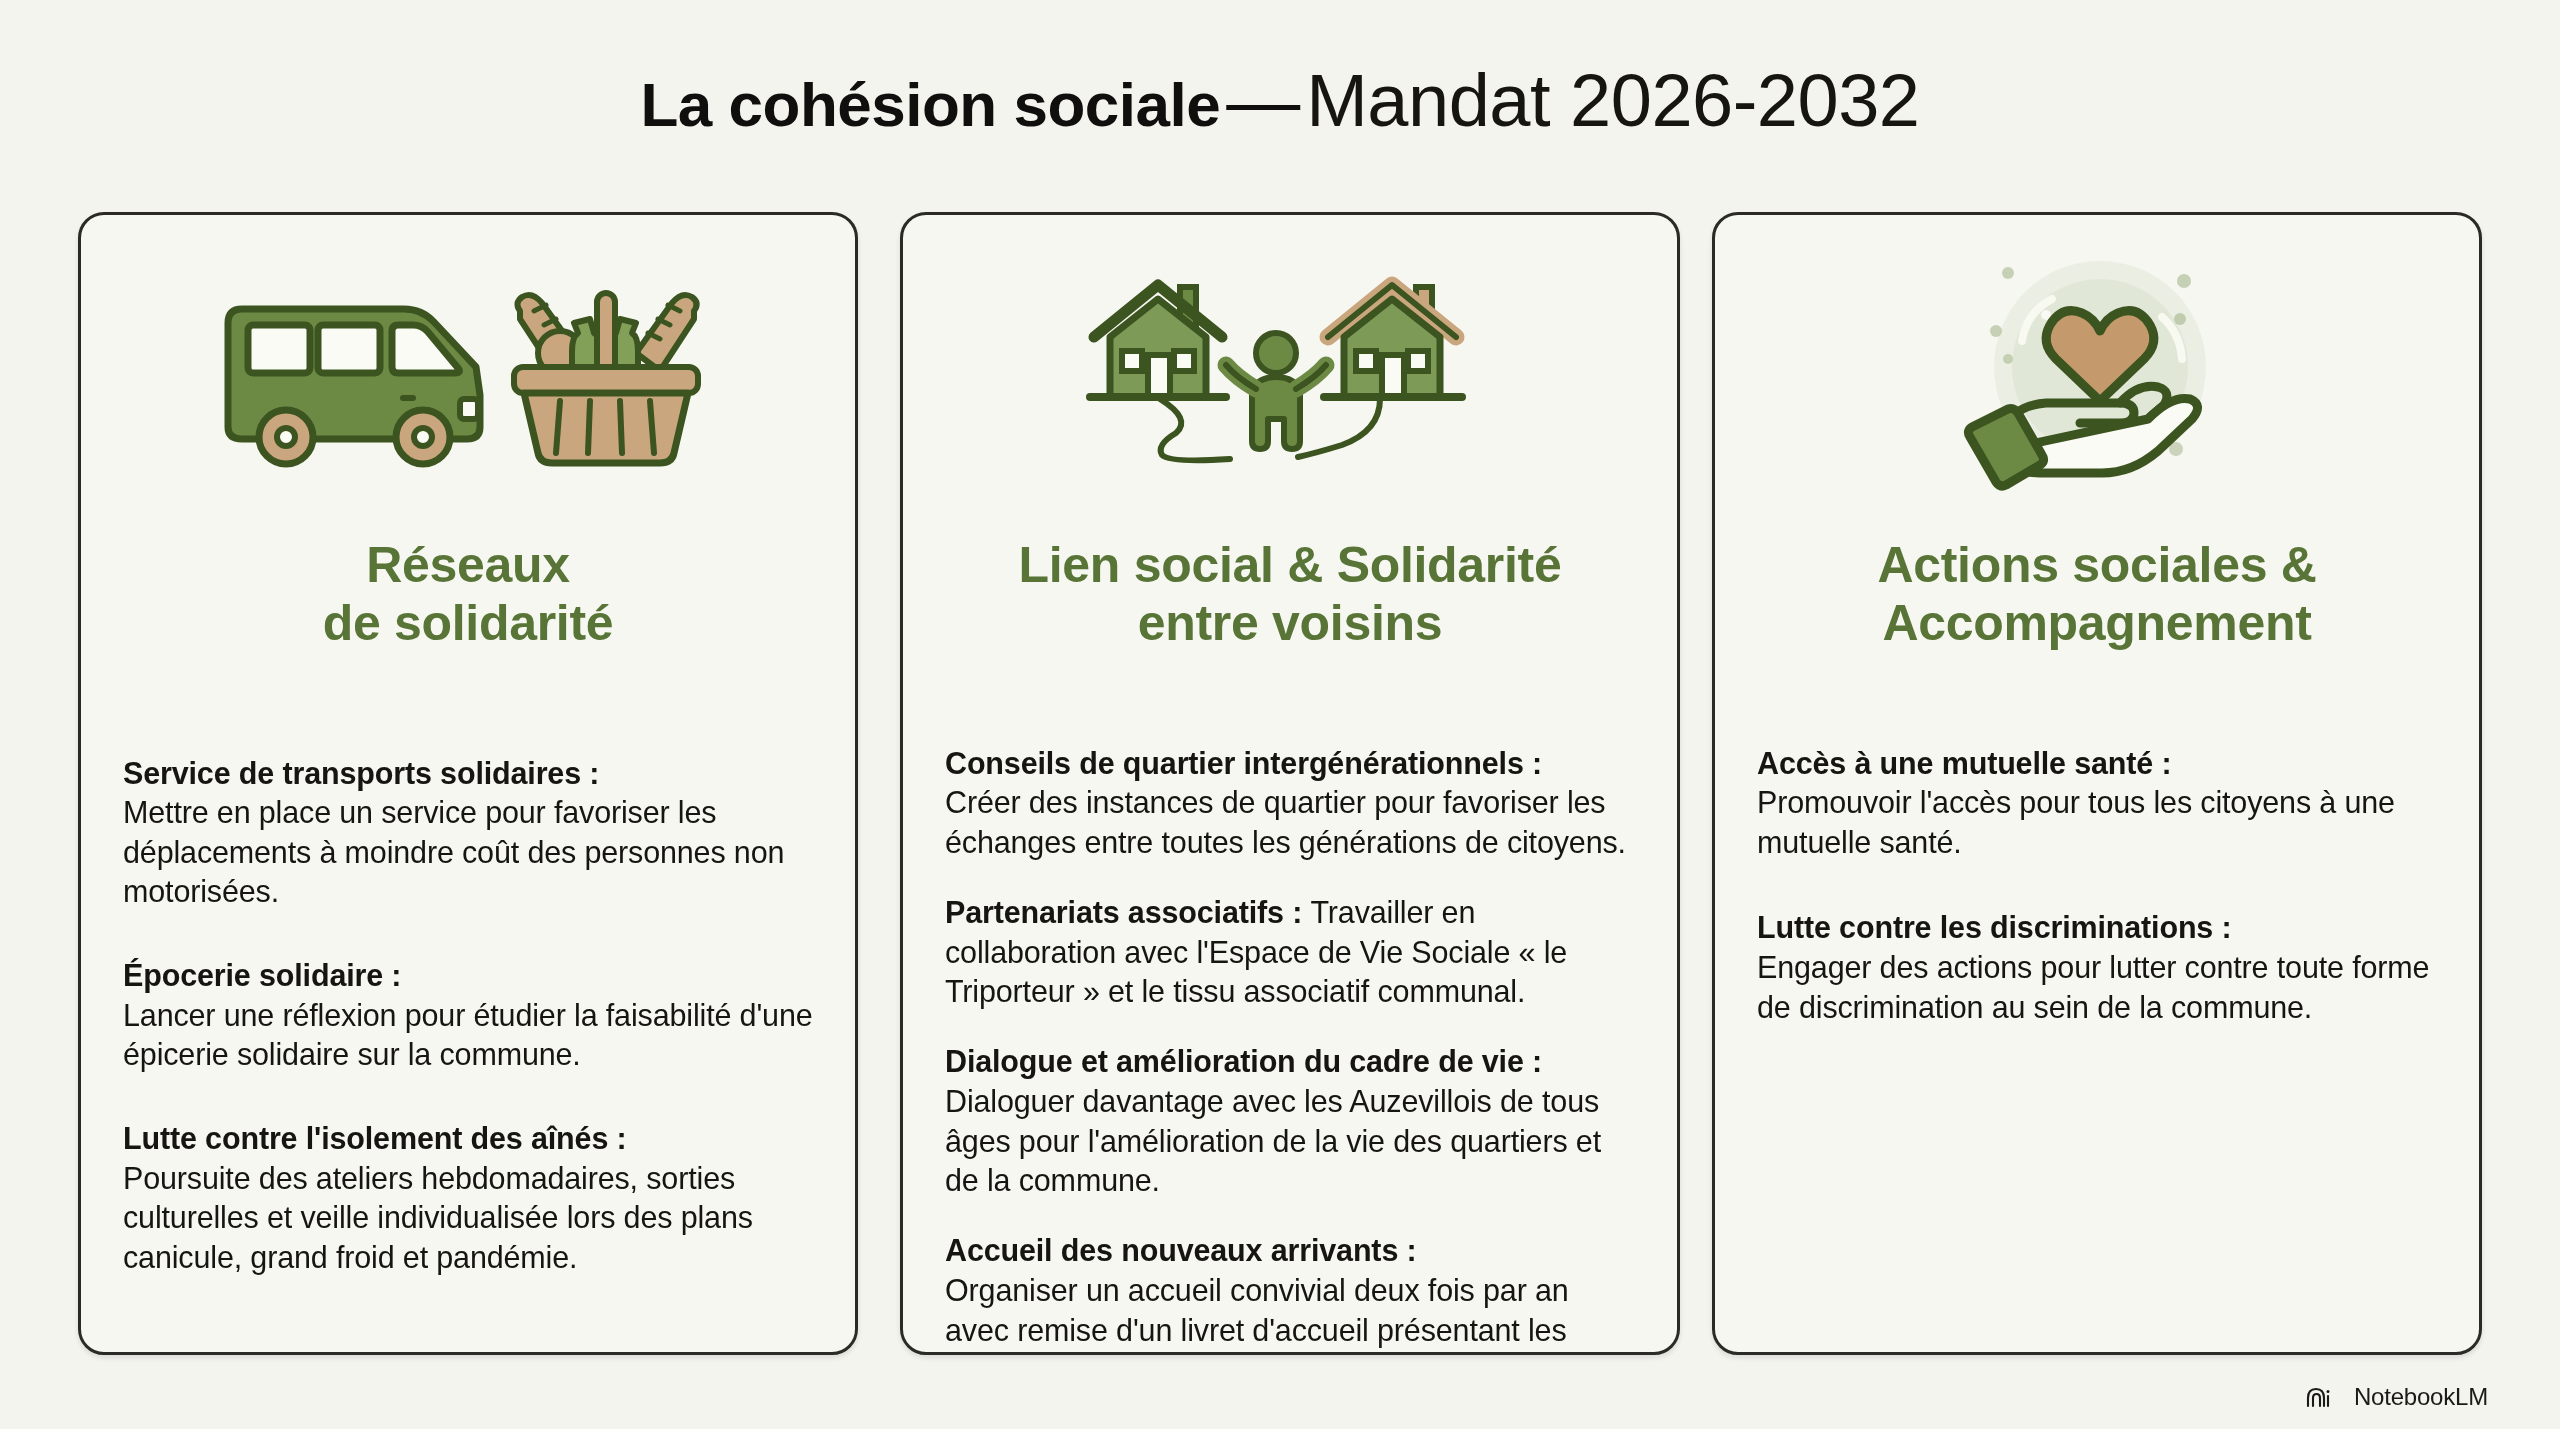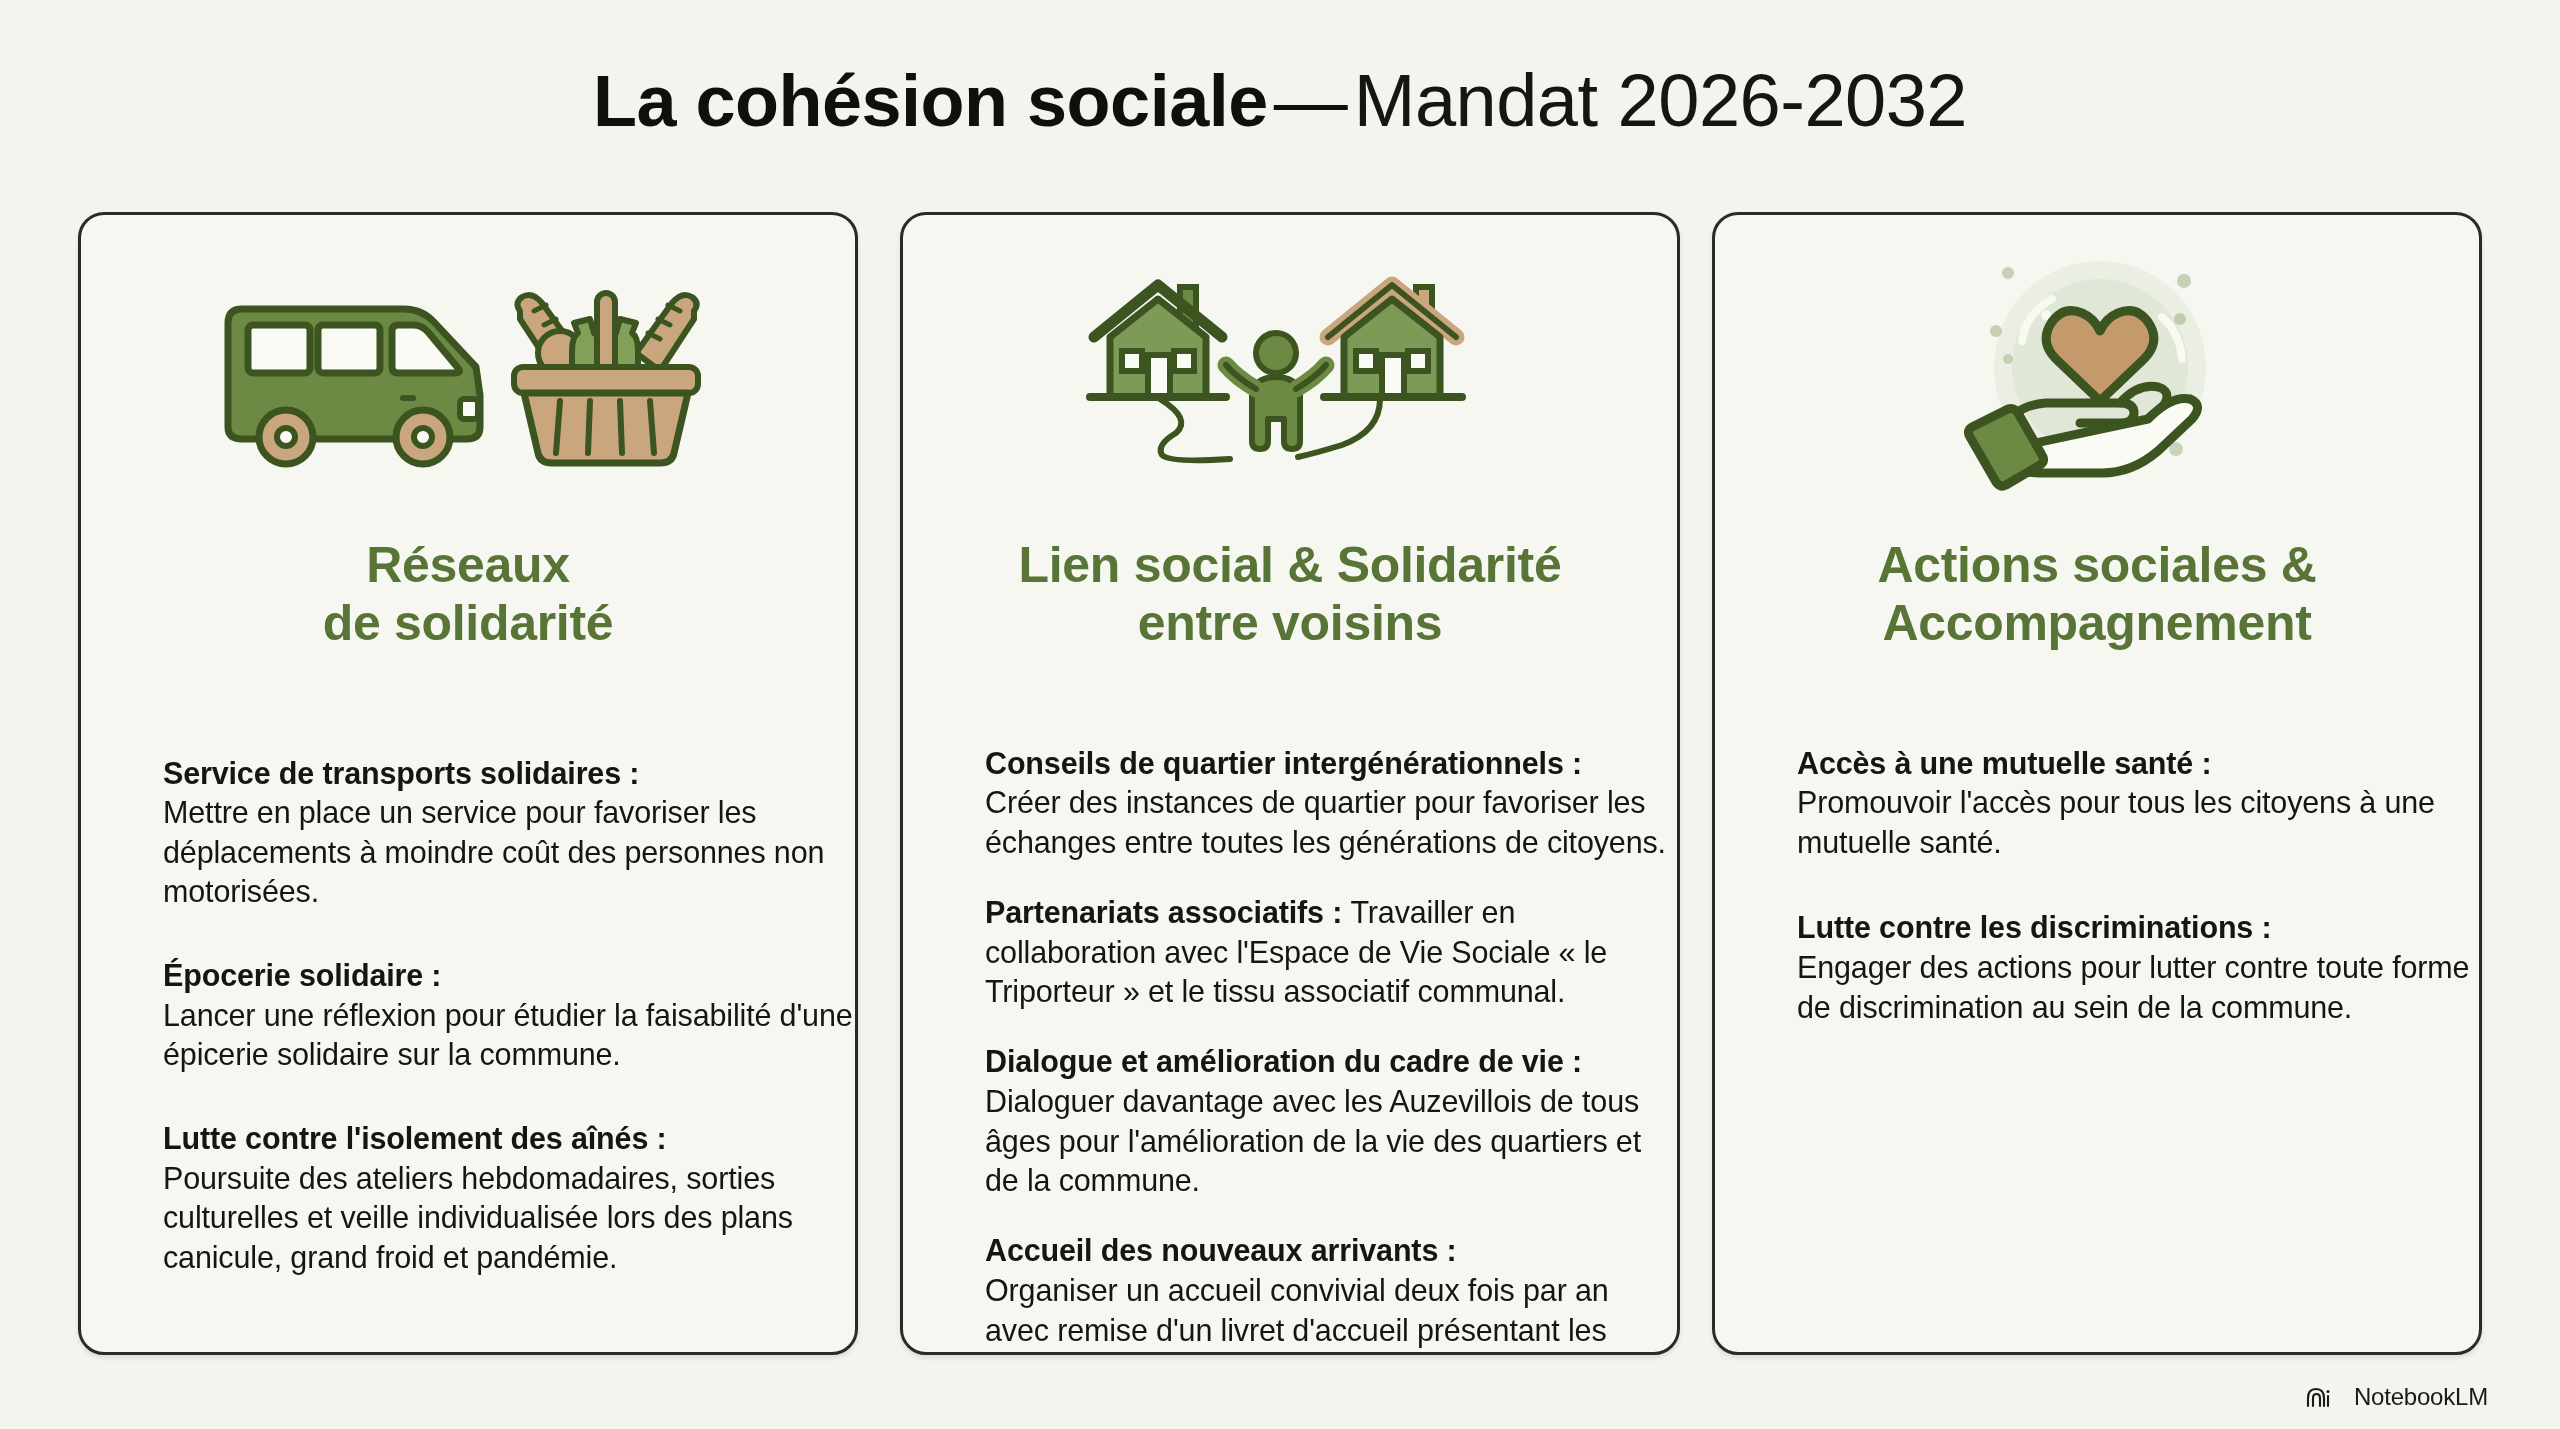--- a/index.html
+++ b/index.html
@@ -19,21 +19,21 @@
   
   #title-bar {
     position: absolute;
     top: 58px;
     left: 0;
     width: 2560px;
     text-align: center;
     white-space: nowrap;
   }
   .title-main {
-    font-size: 72px;
+    font-size: 62px;
     font-weight: 700;
     color: #100f0d;
     letter-spacing: -0.5px;
   }
   .title-sep {
     font-size: 74px;
     font-weight: 400;
     color: #100f0d;
     padding: 0 6px;
   }
@@ -85,21 +85,20 @@
     padding: 0 18px;
     box-sizing: border-box;
   }
 
   .items {
     position: absolute;
     left: 0;
     width: 100%;
     box-sizing: border-box;
     padding: 0 42px;
-    margin-left: 40px;
   }
   #card-1 .items { top: 508px; }
   #card-2 .items { top: 498px; }
   #card-3 .items { top: 498px; }
 
   .item {
     color: #161512;
     font-size: 30.5px;
     line-height: 1.30;
     letter-spacing: -0.15px;

